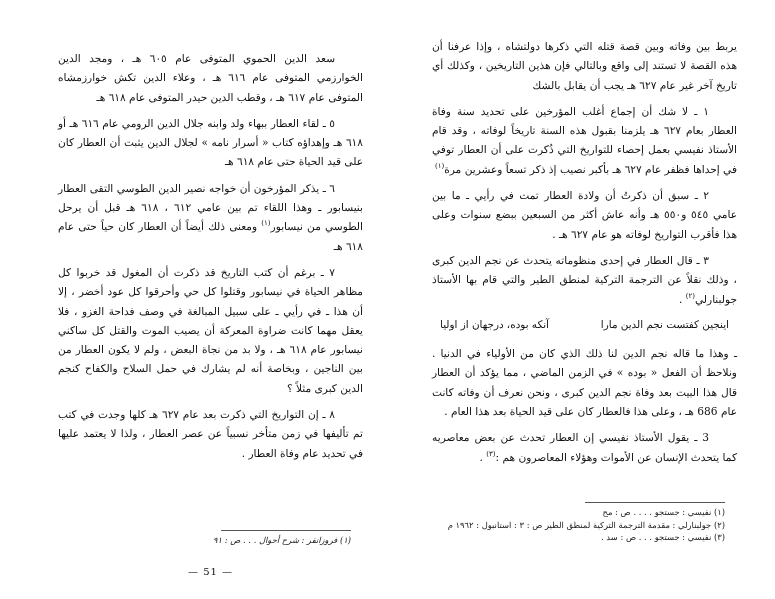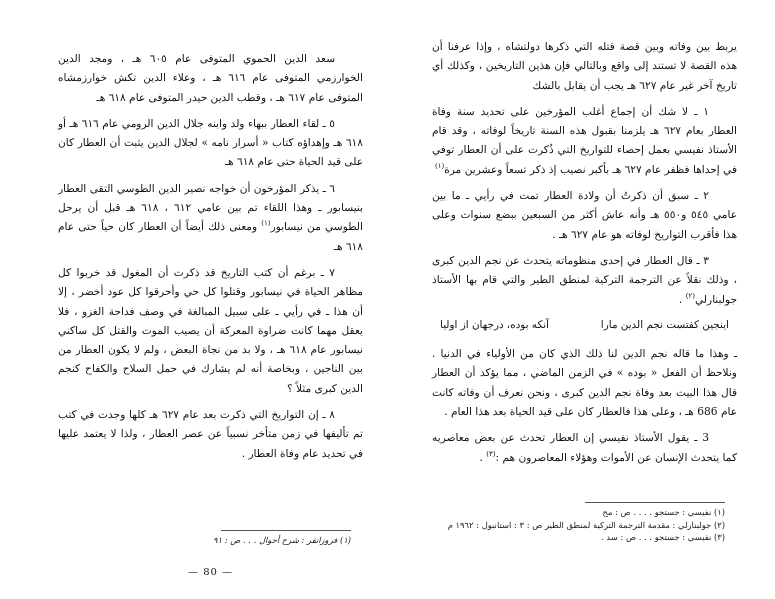--- a/index.html
+++ b/index.html
@@ -147,14 +147,14 @@
     <p class="para indent">
       <span>٨ ـ إن التواريخ التي ذكرت بعد عام ٦٢٧ هـ كلها وجدت في كتب تم تأليفها في زمن متأخر نسبياً عن عصر العطار ، ولذا لا يعتمد عليها في تحديد عام وفاة العطار .</span>
     </p>
   </div>
 
   <div class="footnotes">
     <div class="fn-rule"></div>
     <div class="fn-line">(١) فروزانفر : شرح أحوال . . . ص : ٩١</div>
   </div>
 
-  <div class="page-number">— 80 —</div>
+  <div class="page-number">— 51 —</div>
 </div>
 
 </body></html>

